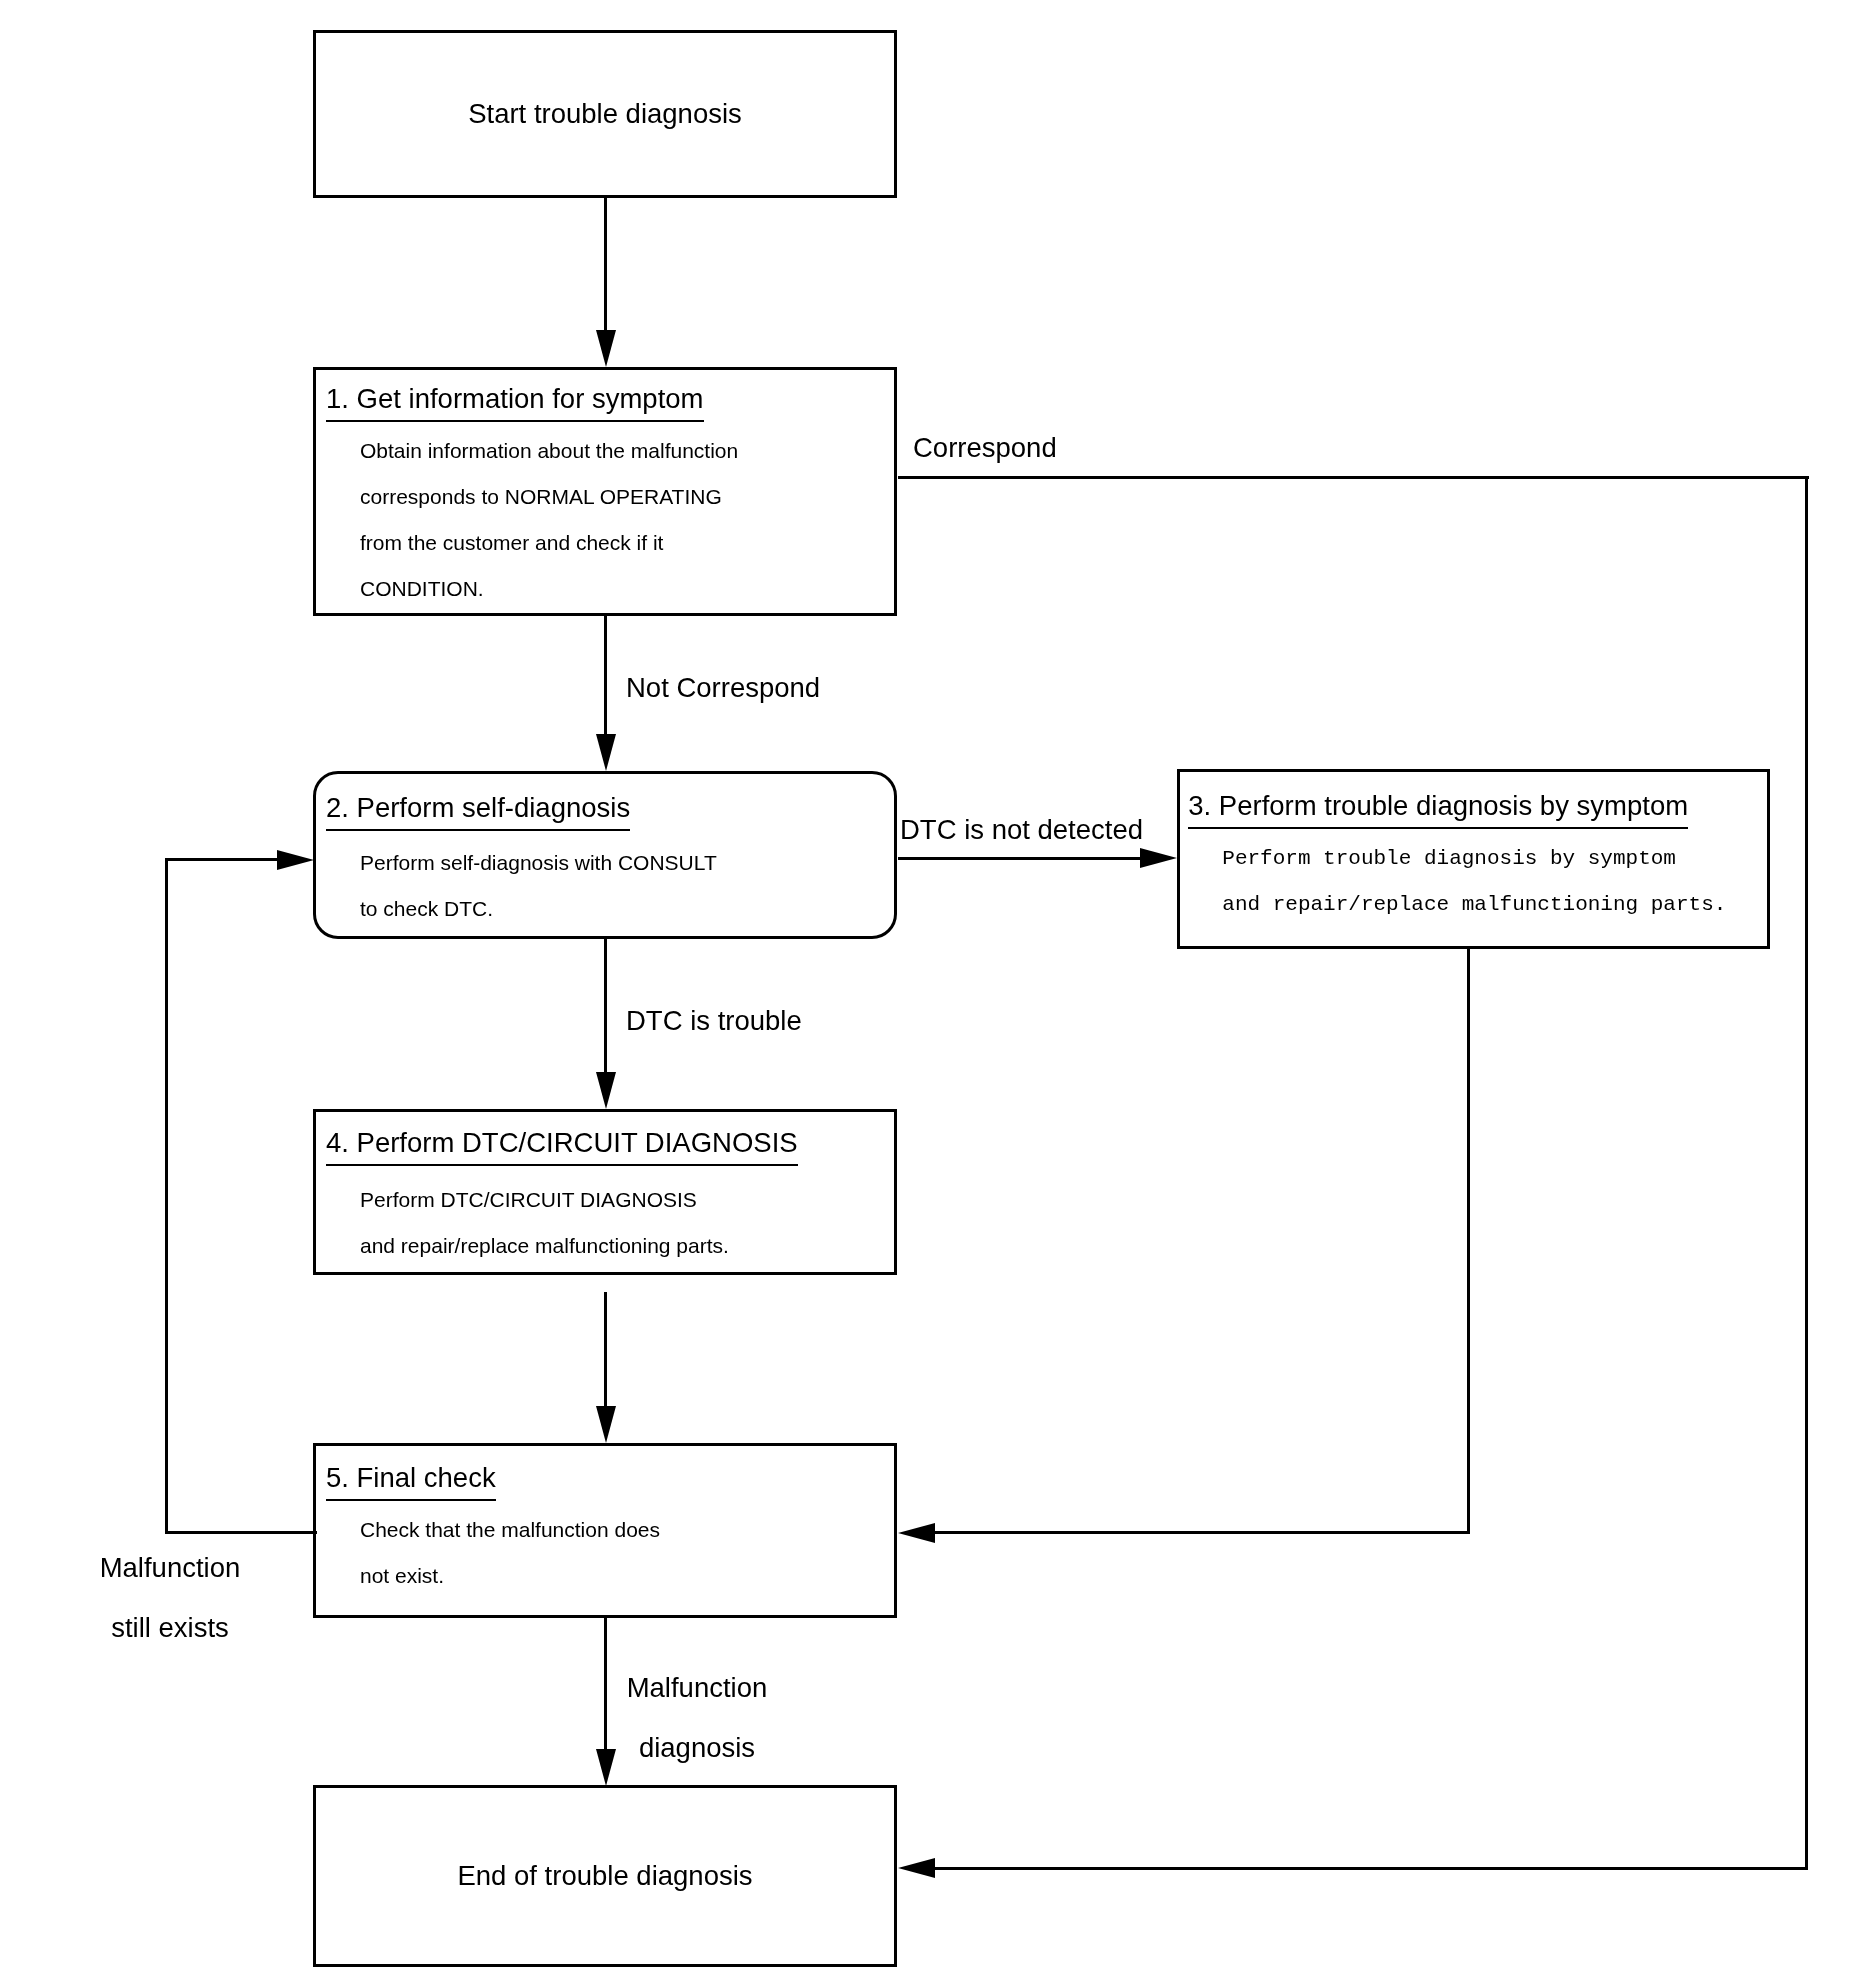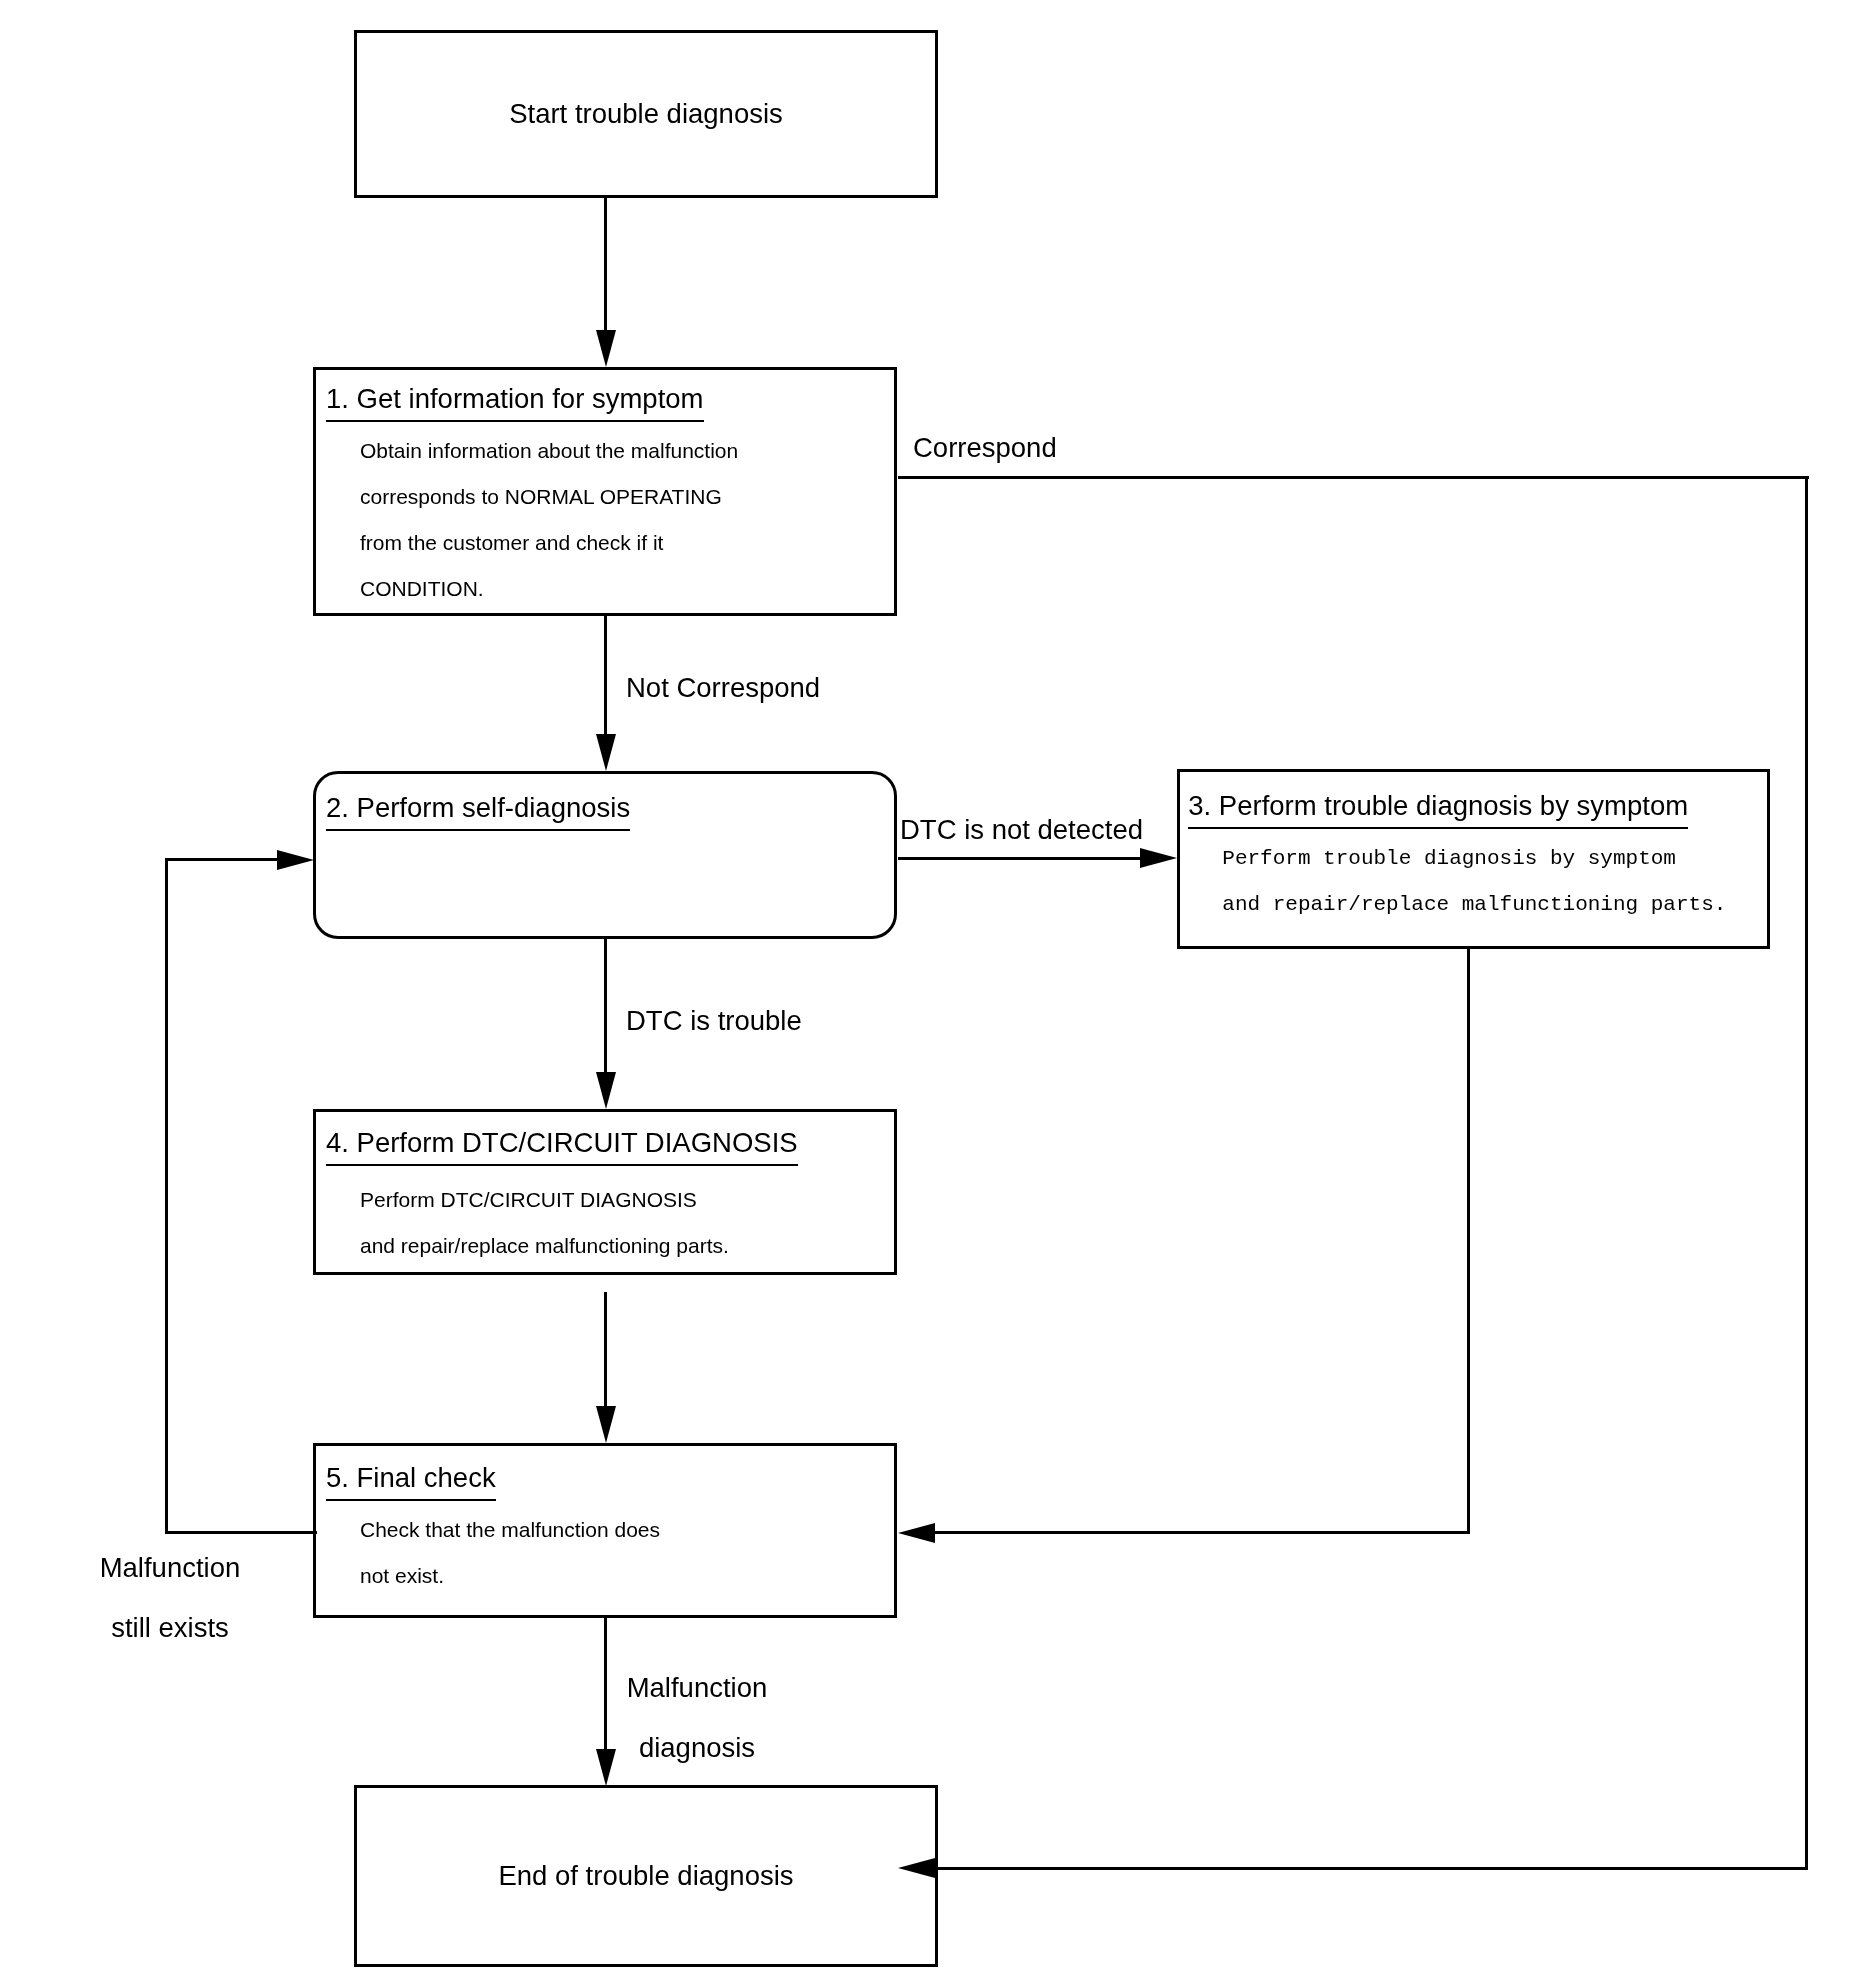--- a/index.html
+++ b/index.html
@@ -16,21 +16,20 @@
     position:absolute;
     border:3.2px solid #000000;
     background:#ffffff;
     box-sizing:border-box;
   }
   .center-box{
     display:flex;
     align-items:center;
     justify-content:center;
     font-size:27.5px;
-    margin-left:41px;
   }
   .step-heading{
     height:46px;
     font-size:27.5px;
     white-space:nowrap;
   }
   .step-heading > span{
     display:inline-block;
     line-height:43px;
     border-bottom:2.8px solid #000000;
@@ -94,20 +93,24 @@
       <div class="step-line">Obtain information about the malfunction</div>
       <div class="step-line">corresponds to NORMAL OPERATING</div>
       <div class="step-line">from the customer and check if it</div>
       <div class="step-line">CONDITION.</div>
     </div>
   </div>
 
   <div class="box" style="left:313px;top:771px;width:584px;height:168px;padding:11.5px 4.6px 0 10px;border-radius:25px;">
     <div class="step-heading">
       <span>2. Perform self-diagnosis</span>
+    </div>
+    <div class="step-body" style="margin-top:8.3px;">
+      <div class="step-line">Perform self-diagnosis with CONSULT</div>
+      <div class="step-line">to check DTC.</div>
     </div>
   </div>
 
   <div class="box" style="left:1177px;top:769px;width:593px;height:180px;padding:12px 4.6px 0 8.3px;">
     <div class="step-heading">
       <span>3. Perform trouble diagnosis by symptom</span>
     </div>
     <div class="step-body" style="margin-top:6px;font-family:Liberation Mono, monospace;">
       <div class="step-line">Perform trouble diagnosis by symptom</div>
       <div class="step-line">and repair/replace malfunctioning parts.</div>

